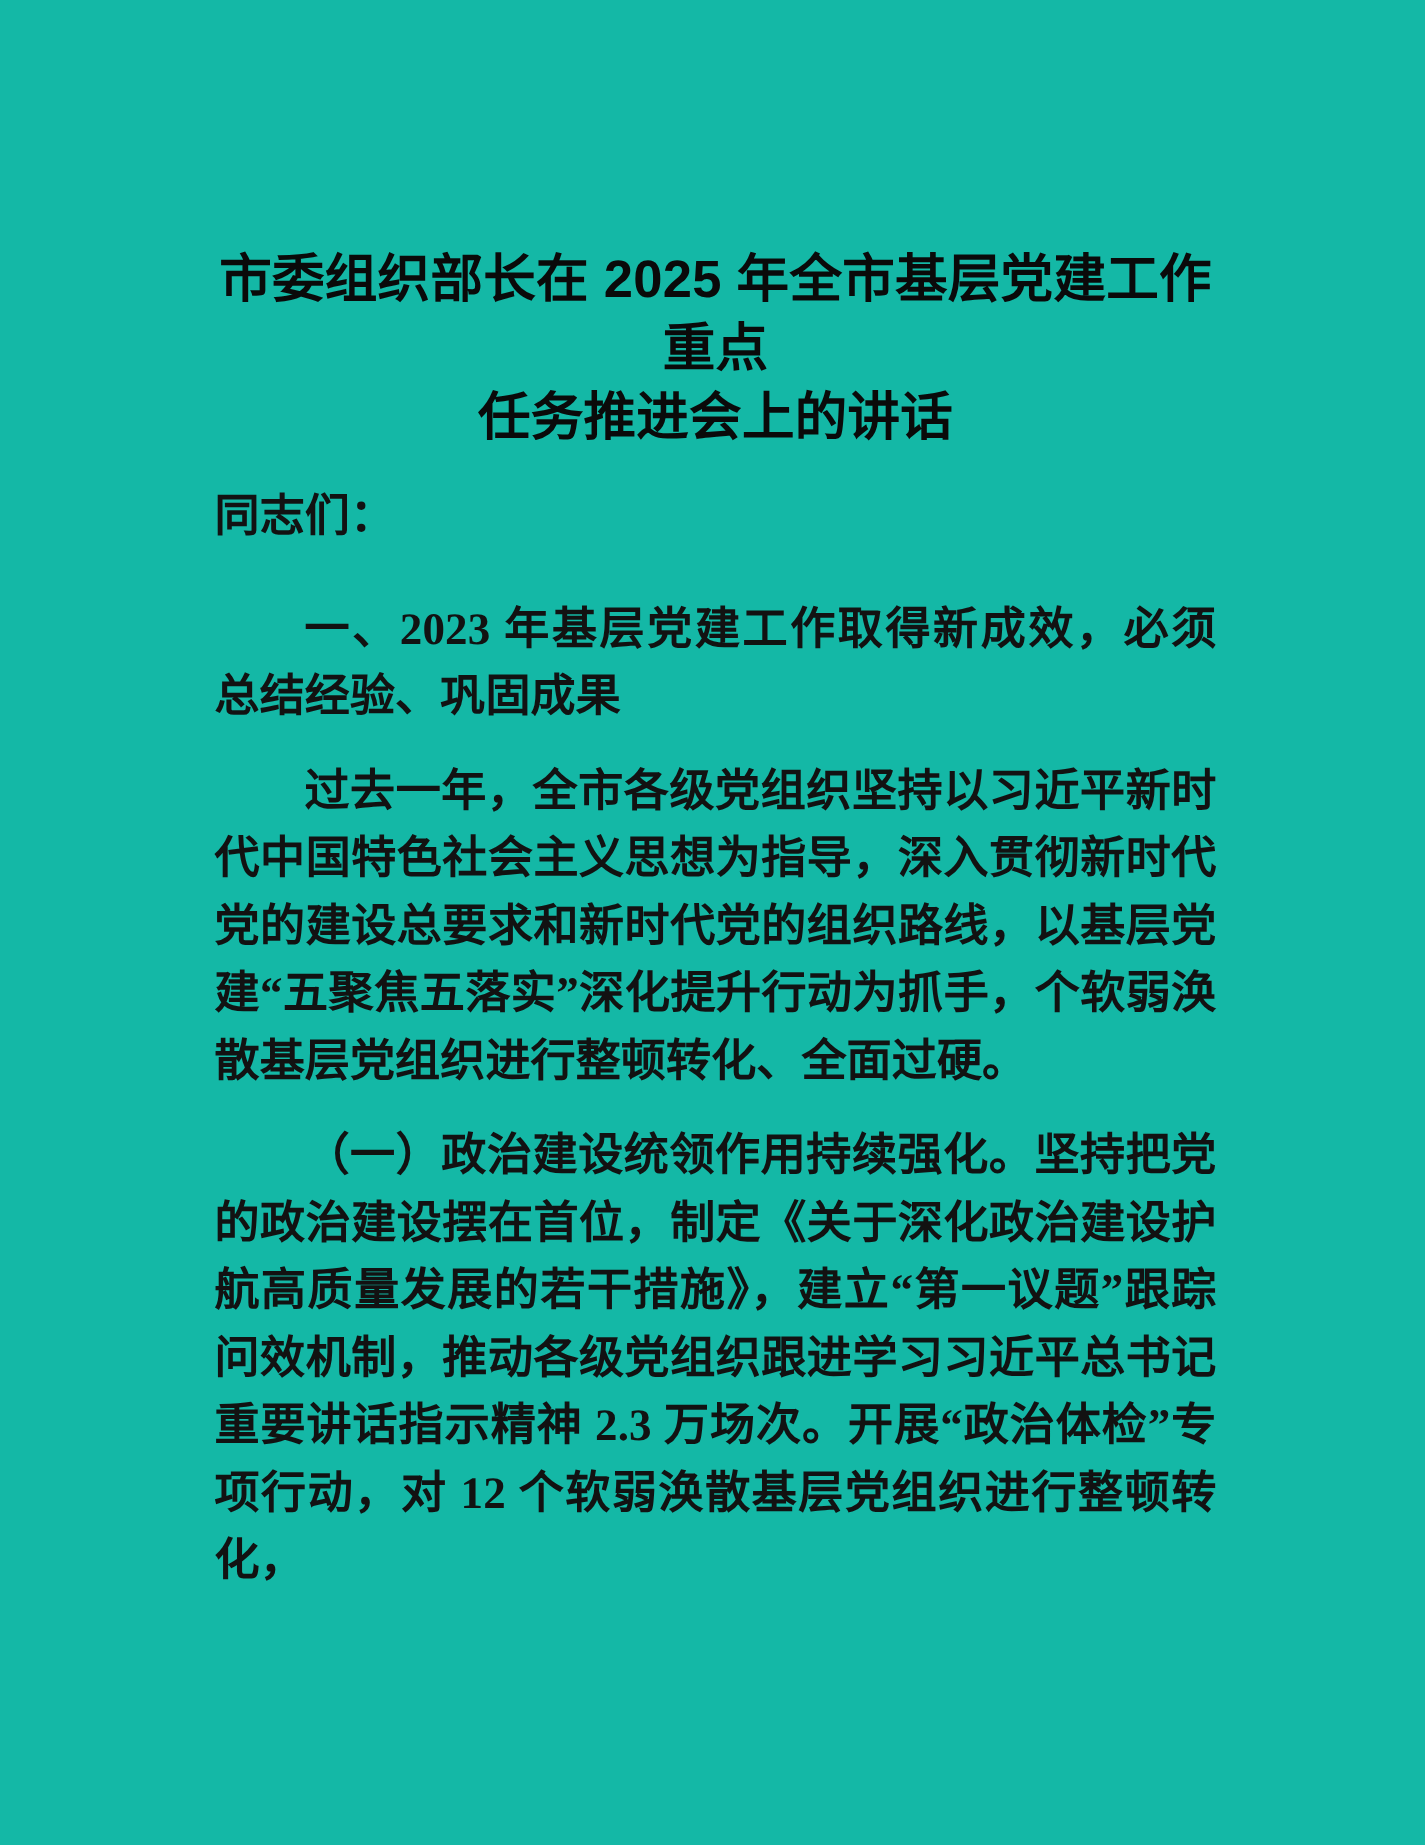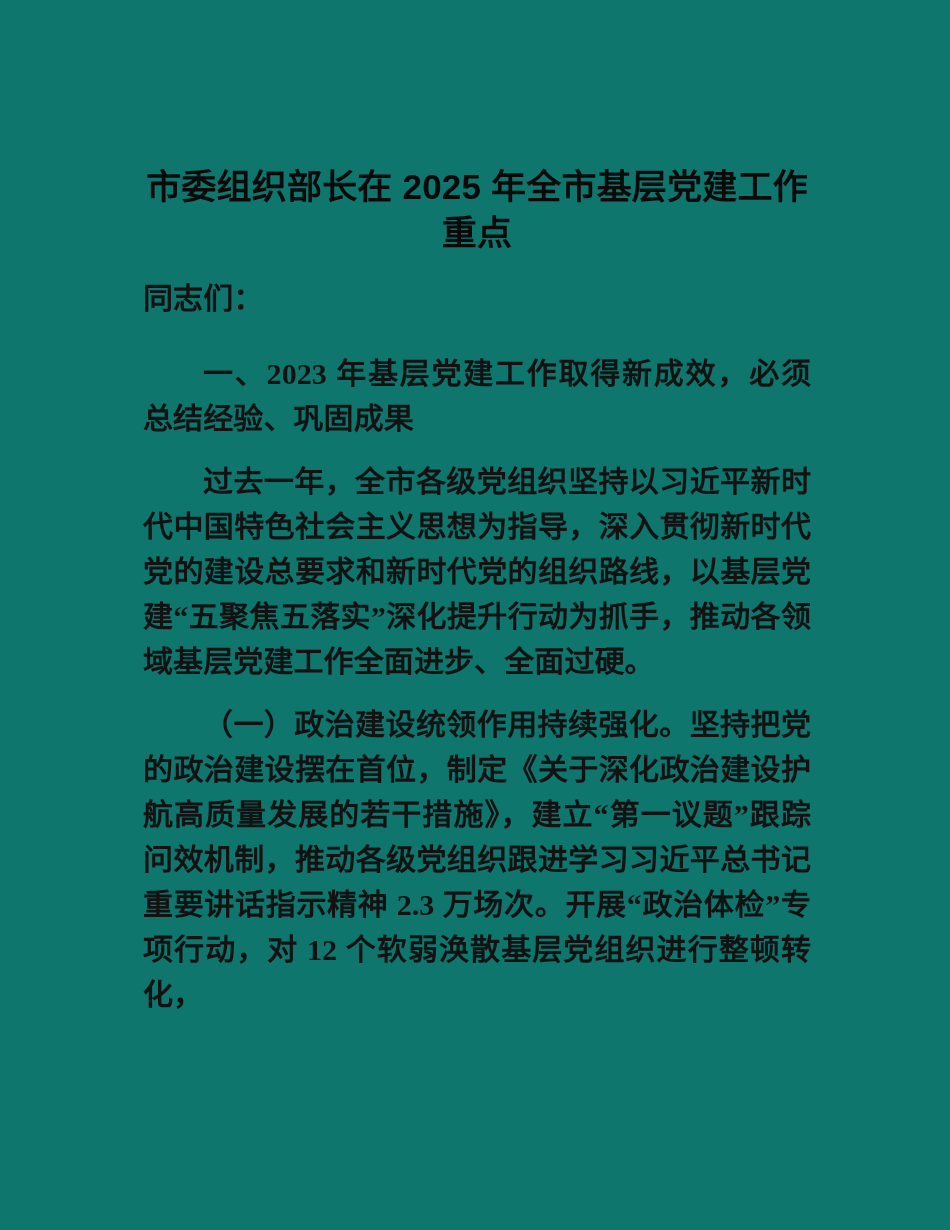--- a/index.html
+++ b/index.html
@@ -14,21 +14,21 @@
     overflow: hidden;
     font-family: "Liberation Serif", "DejaVu Serif", serif;
     color: #000000;
     -webkit-font-smoothing: antialiased;
   }
 
   .page {
     position: relative;
     width: 950px;
     height: 1230px;
-    background: #0f766e;
+    background: #14b8a6;
     box-sizing: border-box;
   }
 
   
   .content {
     position: absolute;
     left: 143px;
     top: 0;
     width: 668px;
   }
@@ -84,36 +84,37 @@
   .gap-md { height: 18px; }
 </style>
 </head>
 <body>
 
 <div class="page">
   <div class="content">
 
     <h1 class="doc-title">
       <span>市委组织部长在 2025 年全市基层党建工作重点</span><br>
+      <span>任务推进会上的讲话</span>
     </h1>
 
     <div class="body-block">
 
       <p class="para salutation">同志们：</p>
 
       <div class="gap-sm"></div>
 
 
       <div class="gap-md"></div>
 
       <p class="para section-heading">一、2023 年基层党建工作取得新成效，必须总结经验、巩固成果</p>
 
       <div class="gap-md"></div>
 
-      <p class="para indent">过去一年，全市各级党组织坚持以习近平新时代中国特色社会主义思想为指导，深入贯彻新时代党的建设总要求和新时代党的组织路线，以基层党建“五聚焦五落实”深化提升行动为抓手，推动各领域基层党建工作全面进步、全面过硬。</p>
+      <p class="para indent">过去一年，全市各级党组织坚持以习近平新时代中国特色社会主义思想为指导，深入贯彻新时代党的建设总要求和新时代党的组织路线，以基层党建“五聚焦五落实”深化提升行动为抓手，个软弱涣散基层党组织进行整顿转化、全面过硬。</p>
 
       <div class="gap-md"></div>
 
       <p class="para indent">（一）政治建设统领作用持续强化。坚持把党的政治建设摆在首位，制定《关于深化政治建设护航高质量发展的若干措施》，建立“第一议题”跟踪问效机制，推动各级党组织跟进学习习近平总书记重要讲话指示精神 2.3 万场次。开展“政治体检”专项行动，对 12 个软弱涣散基层党组织进行整顿转化，</p>
 
     </div>
   </div>
 </div>
 
 </body></html>

